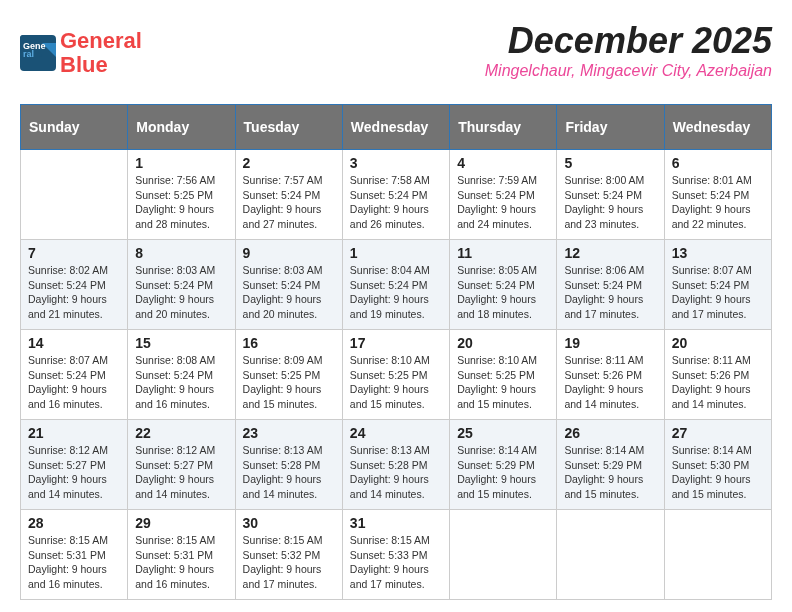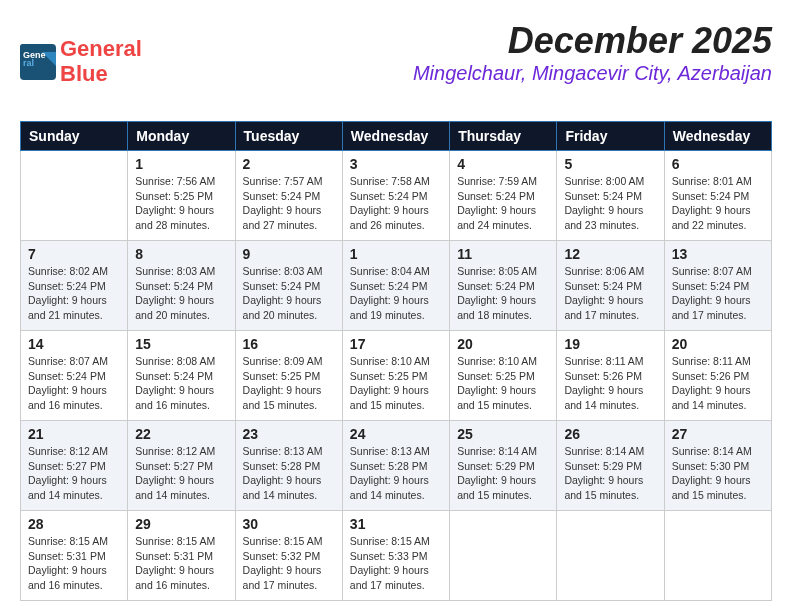--- a/index.html
+++ b/index.html
@@ -30,33 +30,33 @@
       text-align: right;
       margin-bottom: 4px;
       font-style: italic;
     }
     .month-title {
       font-size: 36px;
       font-weight: bold;
       color: #222;
     }
     .location-title {
-      font-size: 20px;
-      color: #6d28d9;
-      margin-bottom: 24px;
+      font-size: 16px;
+      color: #ec4899;
+      margin-bottom: 12px;
     }
     .calendar {
       width: 100%;
       border-collapse: collapse;
     }
     .calendar th {
-      background-color: #0f172a;
+      background-color: #737373;
       color: #fff;
       text-align: left;
-      padding: 6px 8px;
+      padding: 14px 8px;
       font-size: 14px;
       font-weight: bold;
       border: 1px solid #2e75b6;
     }
     .calendar td {
       border: 1px solid #ccc;
       vertical-align: top;
       padding: 5px 7px;
       width: 14.28%;
       min-height: 80px;

